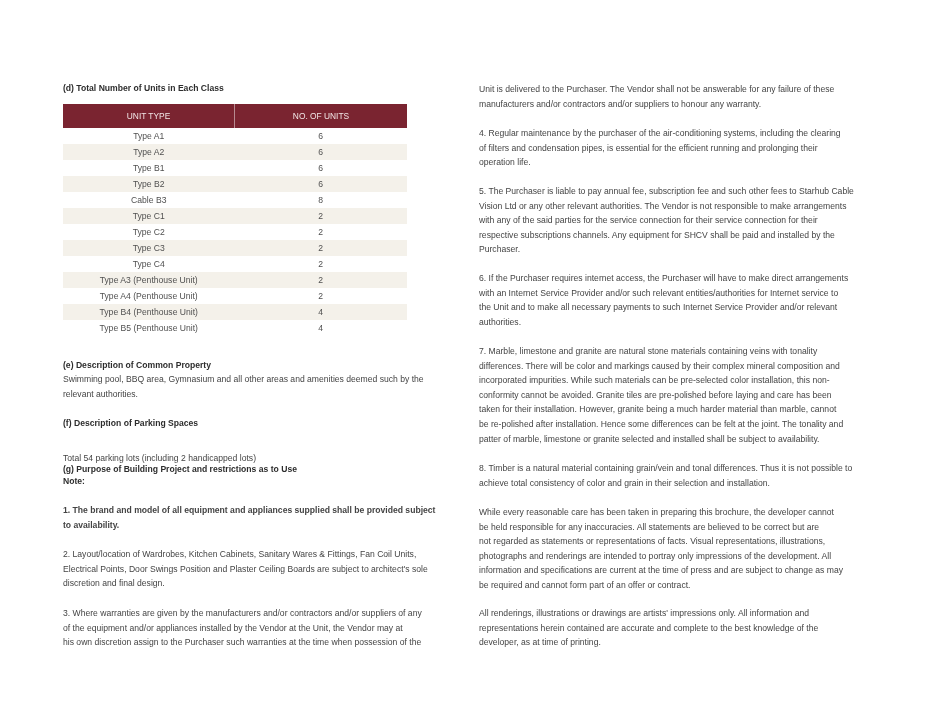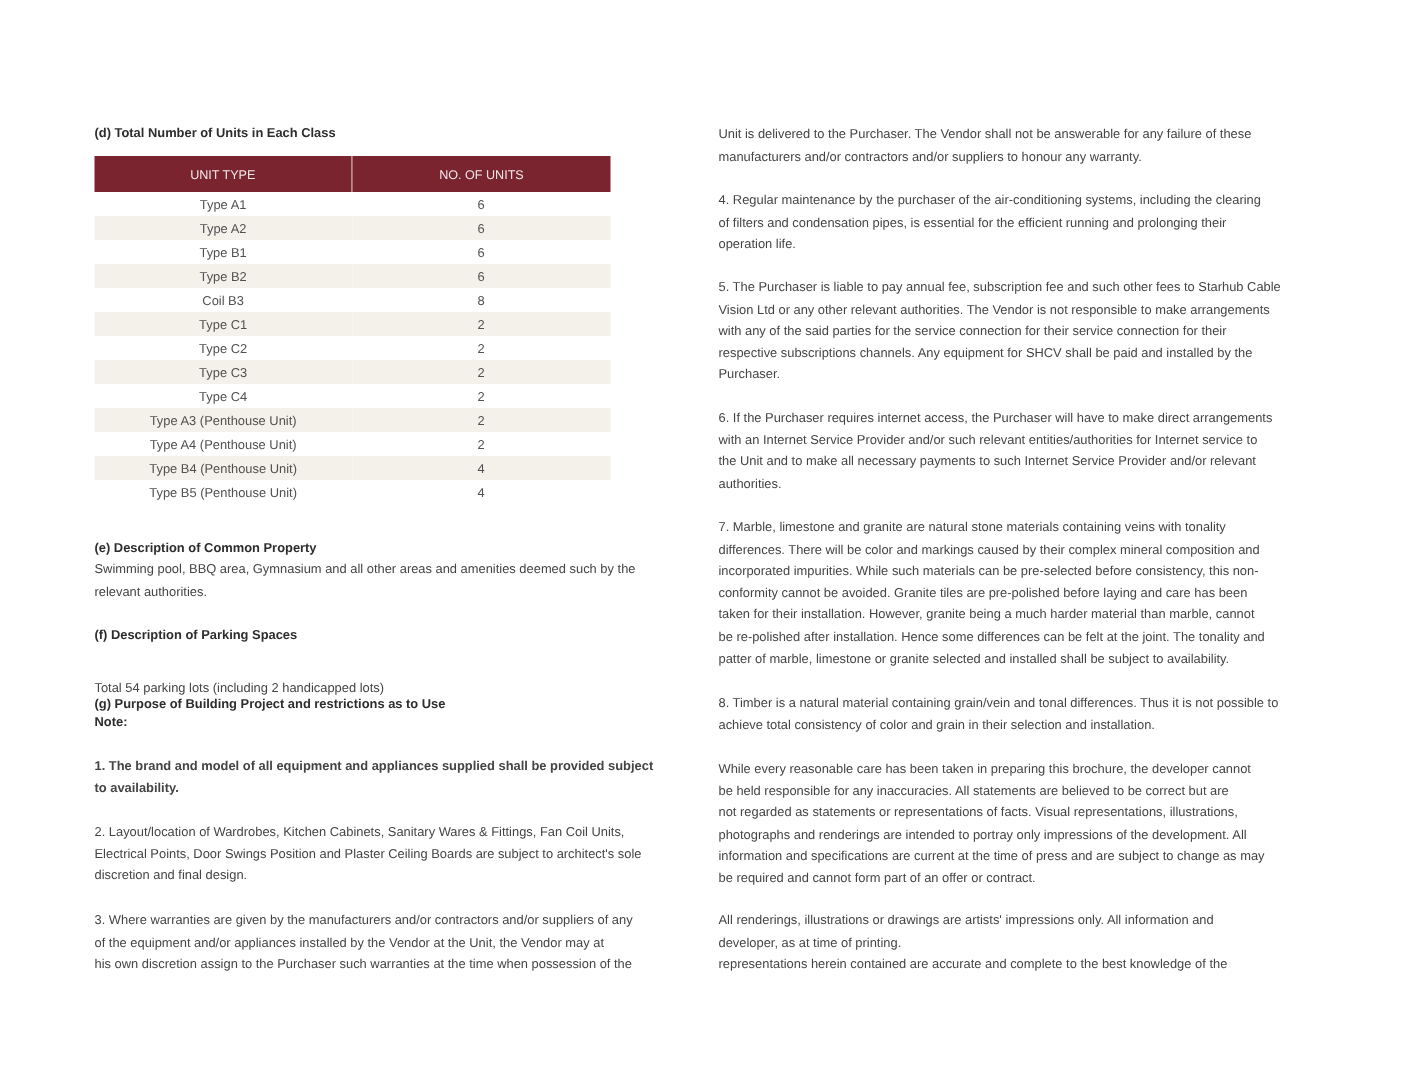--- a/index.html
+++ b/index.html
@@ -41,21 +41,21 @@
         </tr>
       <tr>
           <td>Type B1</td>
           <td>6</td>
         </tr>
       <tr>
           <td>Type B2</td>
           <td>6</td>
         </tr>
       <tr>
-          <td>Coil B3</td>
+          <td>Cable B3</td>
           <td>8</td>
         </tr>
       <tr>
           <td>Type C1</td>
           <td>2</td>
         </tr>
       <tr>
           <td>Type C2</td>
           <td>2</td>
         </tr>
@@ -135,36 +135,36 @@
   </div>
   <div class="p" style="top:271px;">
     <span class="ln">6. If the Purchaser requires internet access, the Purchaser will have to make direct arrangements</span>
     <span class="ln">with an Internet Service Provider and/or such relevant entities/authorities for Internet service to</span>
     <span class="ln">the Unit and to make all necessary payments to such Internet Service Provider and/or relevant</span>
     <span class="ln">authorities.</span>
   </div>
   <div class="p" style="top:344px;">
     <span class="ln">7. Marble, limestone and granite are natural stone materials containing veins with tonality</span>
     <span class="ln">differences. There will be color and markings caused by their complex mineral composition and</span>
-    <span class="ln">incorporated impurities. While such materials can be pre-selected before consistency, this non-</span>
+    <span class="ln">incorporated impurities. While such materials can be pre-selected color installation, this non-</span>
     <span class="ln">conformity cannot be avoided. Granite tiles are pre-polished before laying and care has been</span>
     <span class="ln">taken for their installation. However, granite being a much harder material than marble, cannot</span>
     <span class="ln">be re-polished after installation. Hence some differences can be felt at the joint. The tonality and</span>
     <span class="ln">patter of marble, limestone or granite selected and installed shall be subject to availability.</span>
   </div>
   <div class="p" style="top:461px;">
     <span class="ln">8. Timber is a natural material containing grain/vein and tonal differences. Thus it is not possible to</span>
     <span class="ln">achieve total consistency of color and grain in their selection and installation.</span>
   </div>
   <div class="p" style="top:505px;">
     <span class="ln">While every reasonable care has been taken in preparing this brochure, the developer cannot</span>
     <span class="ln">be held responsible for any inaccuracies. All statements are believed to be correct but are</span>
     <span class="ln">not regarded as statements or representations of facts. Visual representations, illustrations,</span>
     <span class="ln">photographs and renderings are intended to portray only impressions of the development. All</span>
     <span class="ln">information and specifications are current at the time of press and are subject to change as may</span>
     <span class="ln">be required and cannot form part of an offer or contract.</span>
   </div>
   <div class="p" style="top:606px;">
     <span class="ln">All renderings, illustrations or drawings are artists' impressions only. All information and</span>
+    <span class="ln">representations herein contained are accurate and complete to the best knowledge of the</span>
     <span class="ln">developer, as at time of printing.</span>
-    <span class="ln">representations herein contained are accurate and complete to the best knowledge of the</span>
   </div>
 </div>
 
 </body></html>

